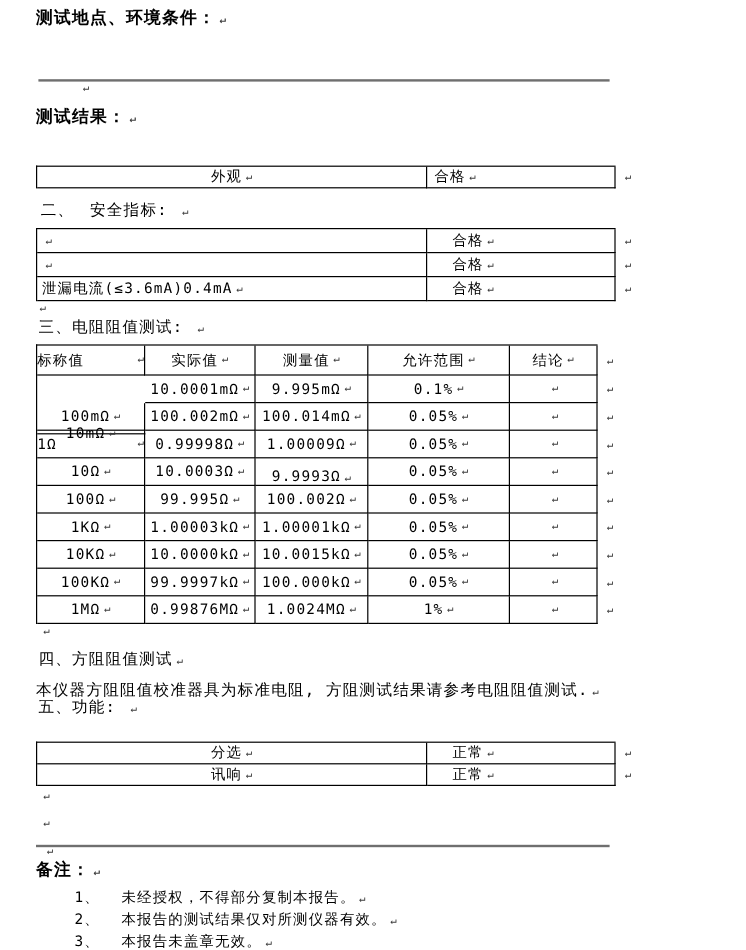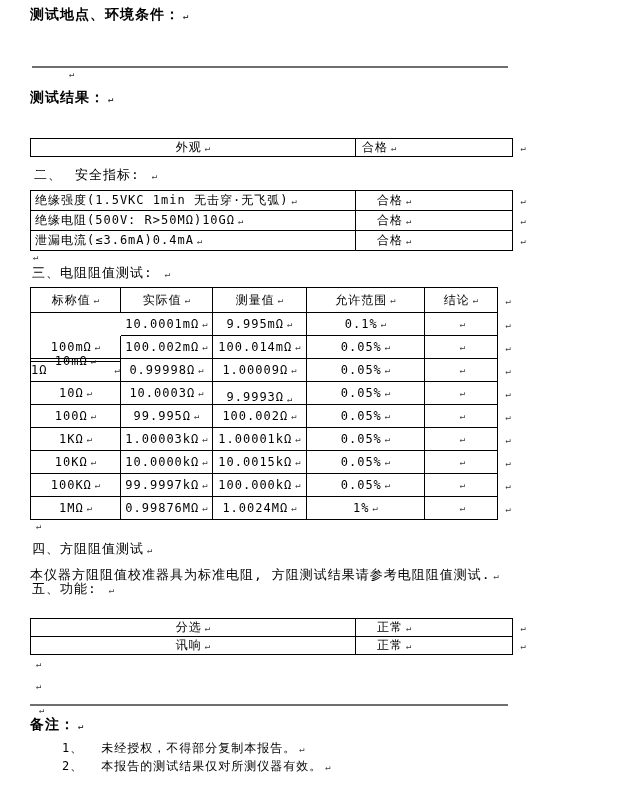--- a/index.html
+++ b/index.html
@@ -57,32 +57,30 @@
       </div>
     </div>
 
   <div class="line" style="left:34px;top:166px;">
     <span class="num">二、</span><span class="sec-title">安全指标: <span class="pm">↵</span></span>
   </div>
 
   <div class="tbl" style="left:30px;top:190px;">
       <div class="trow" style="height: 20px;">
         <div class="tc al-l4" style="width: 325px;">
-          <span>绝缘强度(1.5VKC 1min 无击穿·无飞弧)</span>
           <span class="pm">↵</span>
         </div>
         <div class="tc al-l21" style="width: 157px;">
           <span>合格</span>
           <span class="pm">↵</span>
         </div>
         <span class="pm-out">↵</span>
       </div>
       <div class="trow" style="height: 20px;">
         <div class="tc al-l4" style="width: 325px;">
-          <span>绝缘电阻(500V: R&gt;50MΩ)10GΩ</span>
           <span class="pm">↵</span>
         </div>
         <div class="tc al-l21" style="width: 157px;">
           <span>合格</span>
           <span class="pm">↵</span>
         </div>
         <span class="pm-out">↵</span>
       </div>
       <div class="trow" style="height: 20px;">
         <div class="tc al-l4" style="width: 325px;">
@@ -98,21 +96,21 @@
     </div>
 
   <span class="pm-free" style="left:30px;top:252px;"><span class="pm">↵</span></span>
 
   <div class="line" style="left:32px;top:264px;">
     <span class="num">三、</span><span class="sec-title-tight">电阻阻值测试: <span class="pm">↵</span></span>
   </div>
 
   <div class="tbl" style="left:30px;top:287px;">
       <div class="trow" style="height: 25px;">
-        <div class="tc al-c" style="width: 90px;">
+        <div class="tc al-c" style="width: 90px; justify-content: space-between;">
           <span>标称值</span>
           <span class="pm">↵</span>
         </div>
         <div class="tc al-c" style="width: 92px;">
           <span>实际值</span>
           <span class="pm">↵</span>
         </div>
         <div class="tc al-c" style="width: 94px;">
           <span>测量值</span>
           <span class="pm">↵</span>
@@ -380,14 +378,17 @@
   <span class="pm-free" style="left:36px;top:705px;"><span class="pm">↵</span></span>
 
   <div class="h1" style="left:30px;top:716px;">备注：<span class="pm">↵</span></div>
 
   <div class="small-line" style="left:62px;top:740px;">
     <span>1、</span><span class="rtext">未经授权，不得部分复制本报告。<span class="pm">↵</span></span>
   </div>
   <div class="small-line" style="left:62px;top:758px;">
     <span>2、</span><span class="rtext">本报告的测试结果仅对所测仪器有效。<span class="pm">↵</span></span>
   </div>
+  <div class="small-line" style="left:62px;top:776px;">
+    <span>3、</span><span class="rtext">本报告未盖章无效。<span class="pm">↵</span></span>
+  </div>
 
 </div>
 
 </body></html>

